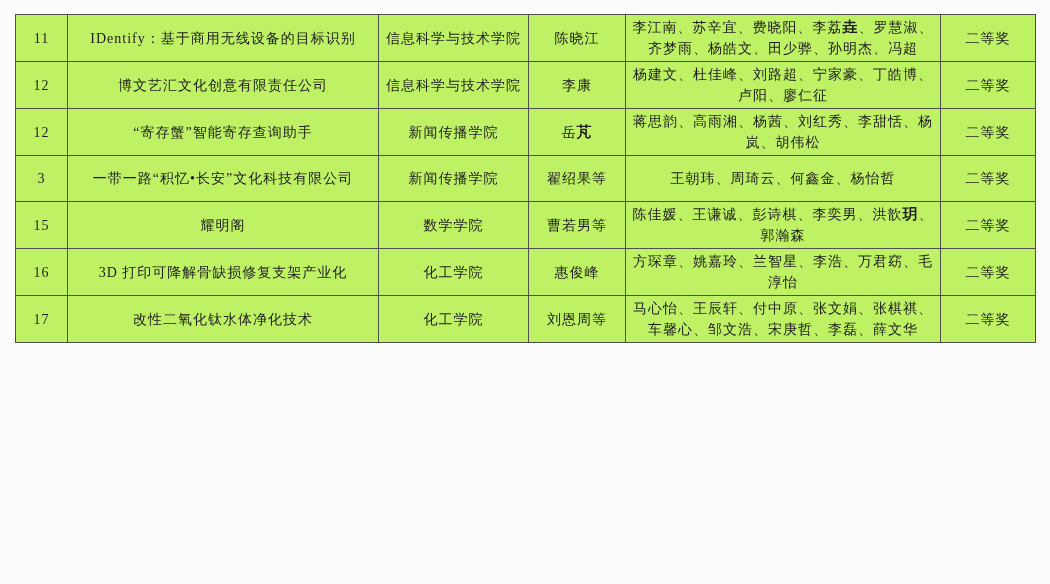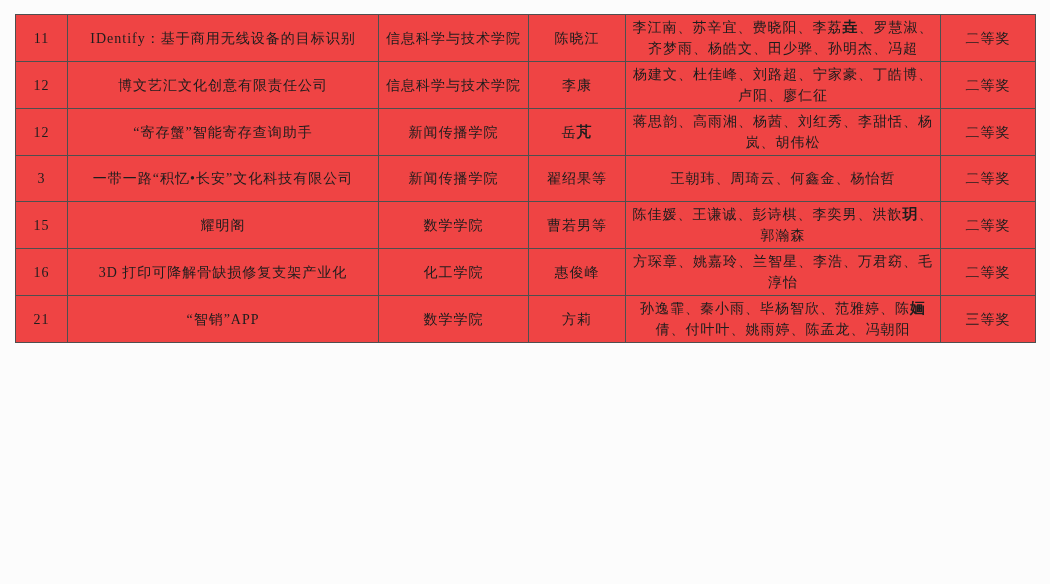--- a/index.html
+++ b/index.html
@@ -14,21 +14,21 @@
   }
   .table-wrap {
     position: absolute;
     left: 15px;
     top: 14px;
   }
   table.awards {
     border-collapse: collapse;
     table-layout: fixed;
     width: 1020px;
-    background: #ef4444;
+    background: #bef264;
   }
   table.awards td {
     border: 1px solid #4f4f4f;
     text-align: center;
     vertical-align: middle;
     font-size: 14px;
     letter-spacing: 1px;
     line-height: 21px;
     padding: 2px 5px;
     height: 41px;
@@ -103,22 +103,22 @@
   </tr>
         <tr>
     <td class="cell-no">16</td>
     <td class="cell-project">3D 打印可降解骨缺损修复支架产业化</td>
     <td class="cell-college">化工学院</td>
     <td class="cell-leader">惠俊峰</td>
     <td class="cell-members">方琛章、姚嘉玲、兰智星、李浩、万君窈、毛淳怡</td>
     <td class="cell-award">二等奖</td>
   </tr>
         <tr>
-    <td class="cell-no">21</td>
-    <td class="cell-project">“智销”APP</td>
-    <td class="cell-college">数学学院</td>
-    <td class="cell-leader">方莉</td>
-    <td class="cell-members">孙逸霏、秦小雨、毕杨智欣、范雅婷、陈<b>婳</b>倩、付叶叶、姚雨婷、陈孟龙、冯朝阳</td>
-    <td class="cell-award">三等奖</td>
+    <td class="cell-no">17</td>
+    <td class="cell-project">改性二氧化钛水体净化技术</td>
+    <td class="cell-college">化工学院</td>
+    <td class="cell-leader">刘恩周等</td>
+    <td class="cell-members">马心怡、王辰轩、付中原、张文娟、张棋祺、车馨心、邹文浩、宋庚哲、李磊、薛文华</td>
+    <td class="cell-award">二等奖</td>
   </tr>
       </tbody>
   </table>
 </div>
 
 </body></html>

